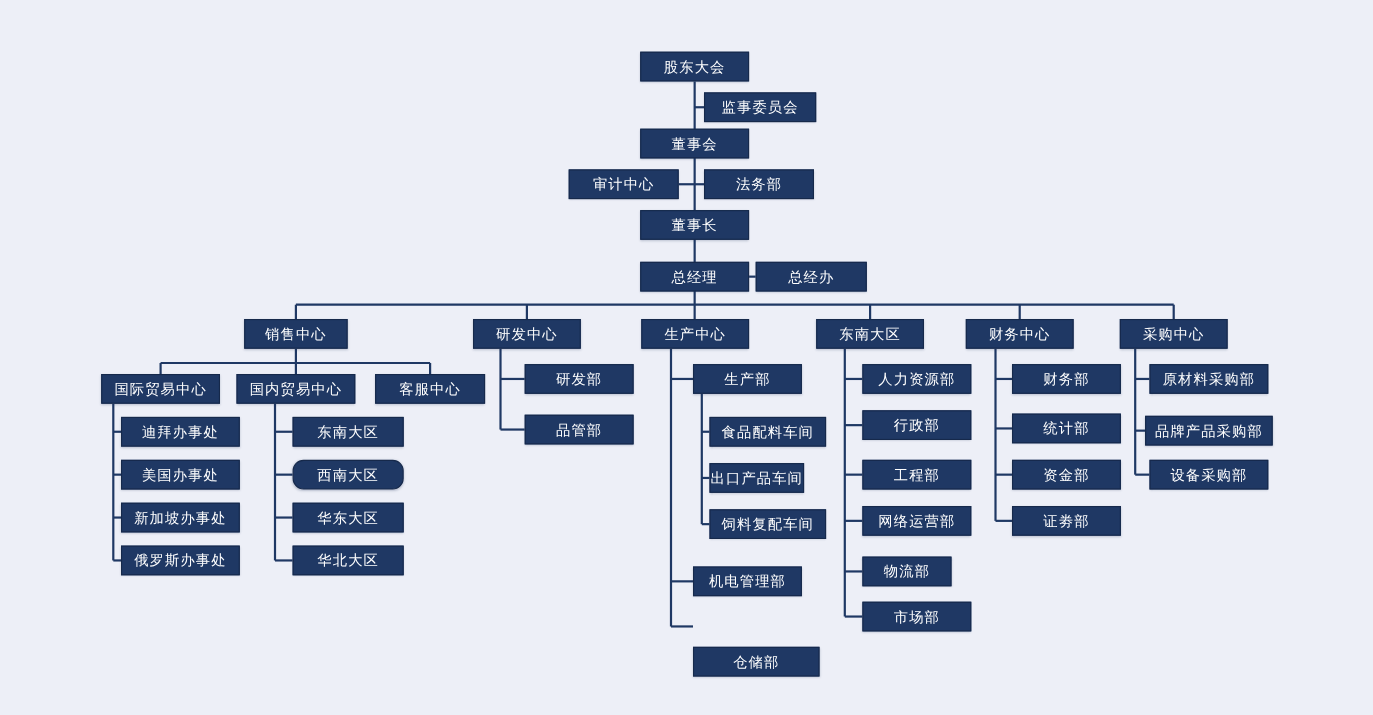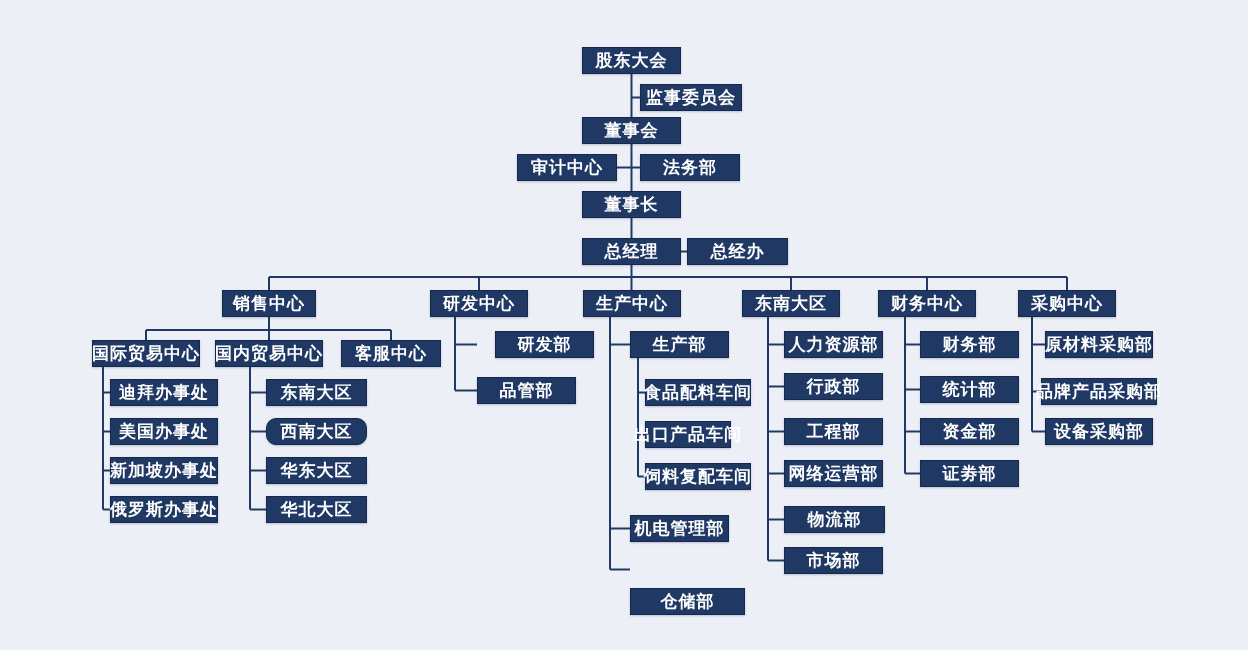--- a/index.html
+++ b/index.html
@@ -19,22 +19,22 @@
   }
   .node {
     position: absolute;
     box-sizing: border-box;
     display: flex;
     align-items: center;
     justify-content: center;
     background: var(--node-bg, #1f3864);
     border: 1px solid var(--node-border, #162a4d);
     color: var(--node-text, #ffffff);
-    font-size: 17px;
-    font-weight: bold;
+    font-size: 13px;
+    font-weight: normal;
     letter-spacing: 1px;
     white-space: nowrap;
     box-shadow: 0 1px 2px rgba(30,50,90,0.25);
     cursor: default;
   }
 </style>
 </head>
 <body>
 
 <div class="chart" style="width: 1248px; height: 650px;">
@@ -110,33 +110,33 @@
       <div class="node" style="left: 215px; top: 340px; width: 108px; height: 27px;">国内贸易中心</div>
       <div class="node" style="left: 341px; top: 340px; width: 100px; height: 27px;">客服中心</div>
       <div class="node" style="left: 110px; top: 379px; width: 108px; height: 27px;">迪拜办事处</div>
       <div class="node" style="left: 110px; top: 418px; width: 108px; height: 27px;">美国办事处</div>
       <div class="node" style="left: 110px; top: 457px; width: 108px; height: 27px;">新加坡办事处</div>
       <div class="node" style="left: 110px; top: 496px; width: 108px; height: 27px;">俄罗斯办事处</div>
       <div class="node" style="left: 266px; top: 379px; width: 101px; height: 27px;">东南大区</div>
       <div class="node" style="left: 266px; top: 418px; width: 101px; height: 27px; border-radius: 10px;">西南大区</div>
       <div class="node" style="left: 266px; top: 457px; width: 101px; height: 27px;">华东大区</div>
       <div class="node" style="left: 266px; top: 496px; width: 101px; height: 27px;">华北大区</div>
-      <div class="node" style="left: 477px; top: 331px; width: 99px; height: 27px; margin-left: 18px;">研发部</div>
+      <div class="node" style="left: 477px; top: 331px; width: 99px; height: 27px;">研发部</div>
       <div class="node" style="left: 477px; top: 377px; width: 99px; height: 27px;">品管部</div>
       <div class="node" style="left: 630px; top: 331px; width: 99px; height: 27px;">生产部</div>
       <div class="node" style="left: 645px; top: 379px; width: 106px; height: 27px;">食品配料车间</div>
       <div class="node" style="left: 645px; top: 421px; width: 86px; height: 27px;">出口产品车间</div>
       <div class="node" style="left: 645px; top: 463px; width: 106px; height: 27px;">饲料复配车间</div>
       <div class="node" style="left: 630px; top: 515px; width: 99px; height: 27px;">机电管理部</div>
       <div class="node" style="left: 630px; top: 556px; width: 115px; height: 27px; margin-top: 32px;">仓储部</div>
       <div class="node" style="left: 784px; top: 331px; width: 99px; height: 27px;">人力资源部</div>
       <div class="node" style="left: 784px; top: 373px; width: 99px; height: 27px;">行政部</div>
       <div class="node" style="left: 784px; top: 418px; width: 99px; height: 27px;">工程部</div>
       <div class="node" style="left: 784px; top: 460px; width: 99px; height: 27px;">网络运营部</div>
-      <div class="node" style="left: 784px; top: 506px; width: 101px; height: 27px;">物流部</div>
+      <div class="node" style="left: 784px; top: 506px; width: 81px; height: 27px;">物流部</div>
       <div class="node" style="left: 784px; top: 547px; width: 99px; height: 27px;">市场部</div>
       <div class="node" style="left: 920px; top: 331px; width: 99px; height: 27px;">财务部</div>
       <div class="node" style="left: 920px; top: 376px; width: 99px; height: 27px;">统计部</div>
       <div class="node" style="left: 920px; top: 418px; width: 99px; height: 27px;">资金部</div>
       <div class="node" style="left: 920px; top: 460px; width: 99px; height: 27px;">证劵部</div>
       <div class="node" style="left: 1045px; top: 331px; width: 108px; height: 27px;">原材料采购部</div>
       <div class="node" style="left: 1041px; top: 378px; width: 116px; height: 27px;">品牌产品采购部</div>
       <div class="node" style="left: 1045px; top: 418px; width: 108px; height: 27px;">设备采购部</div>
     </div>
 </div>

